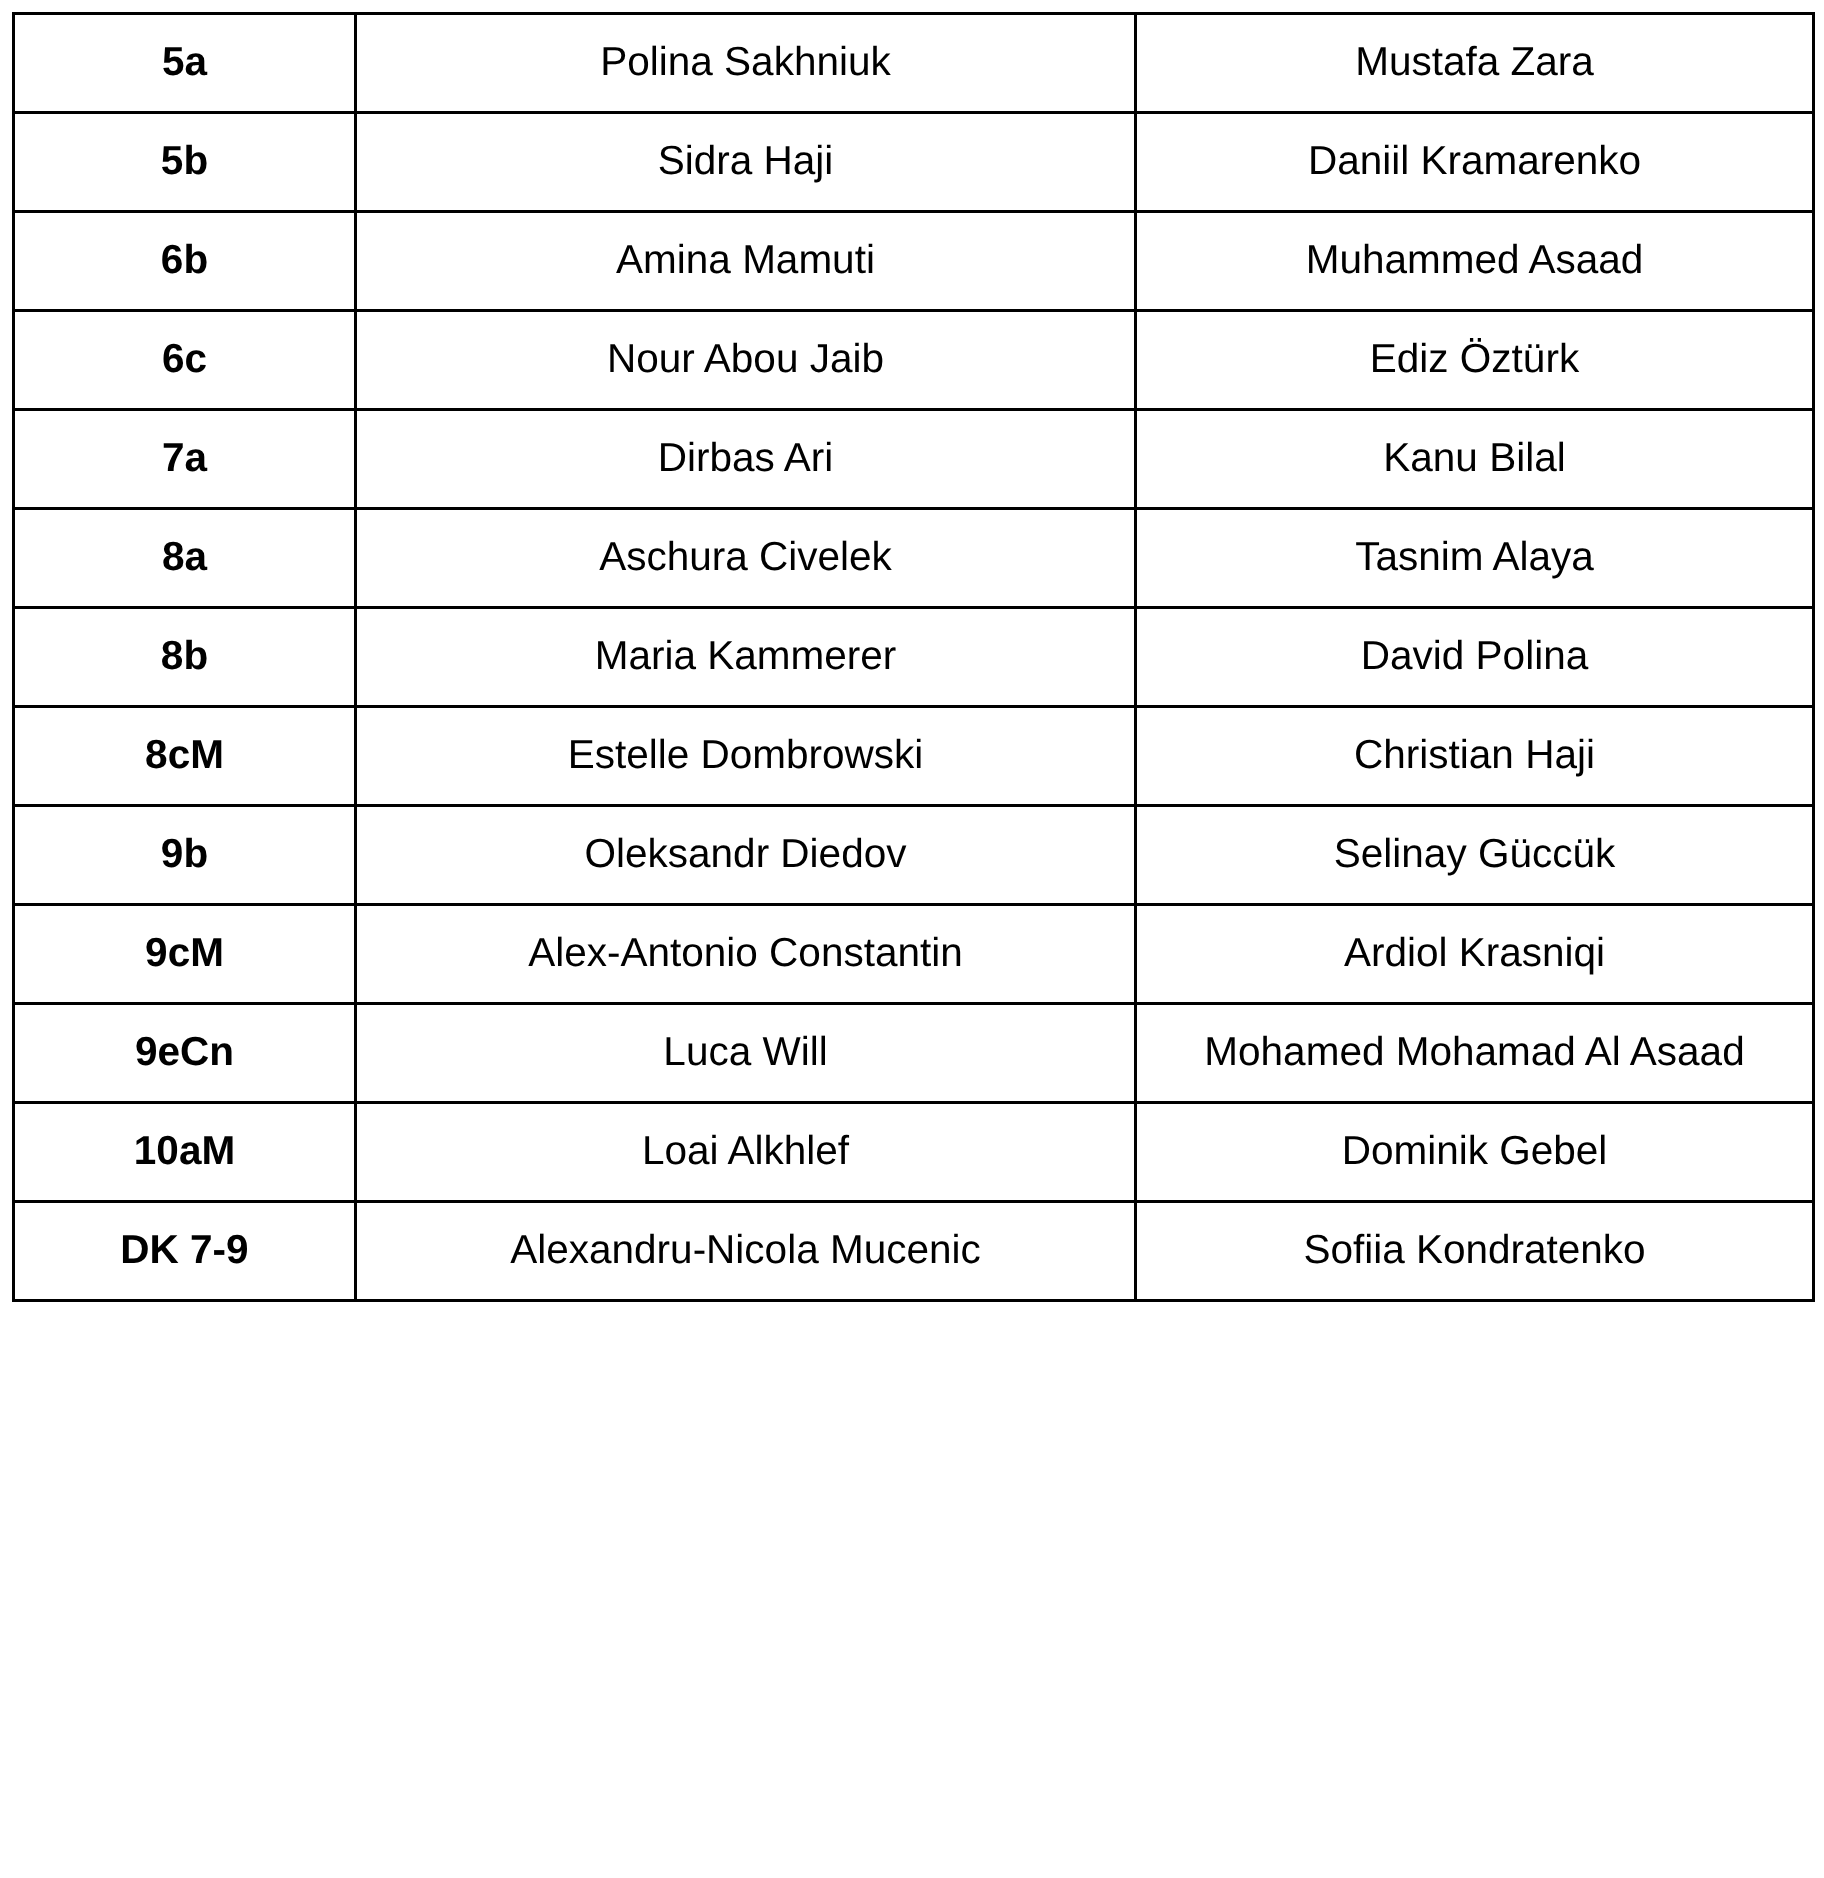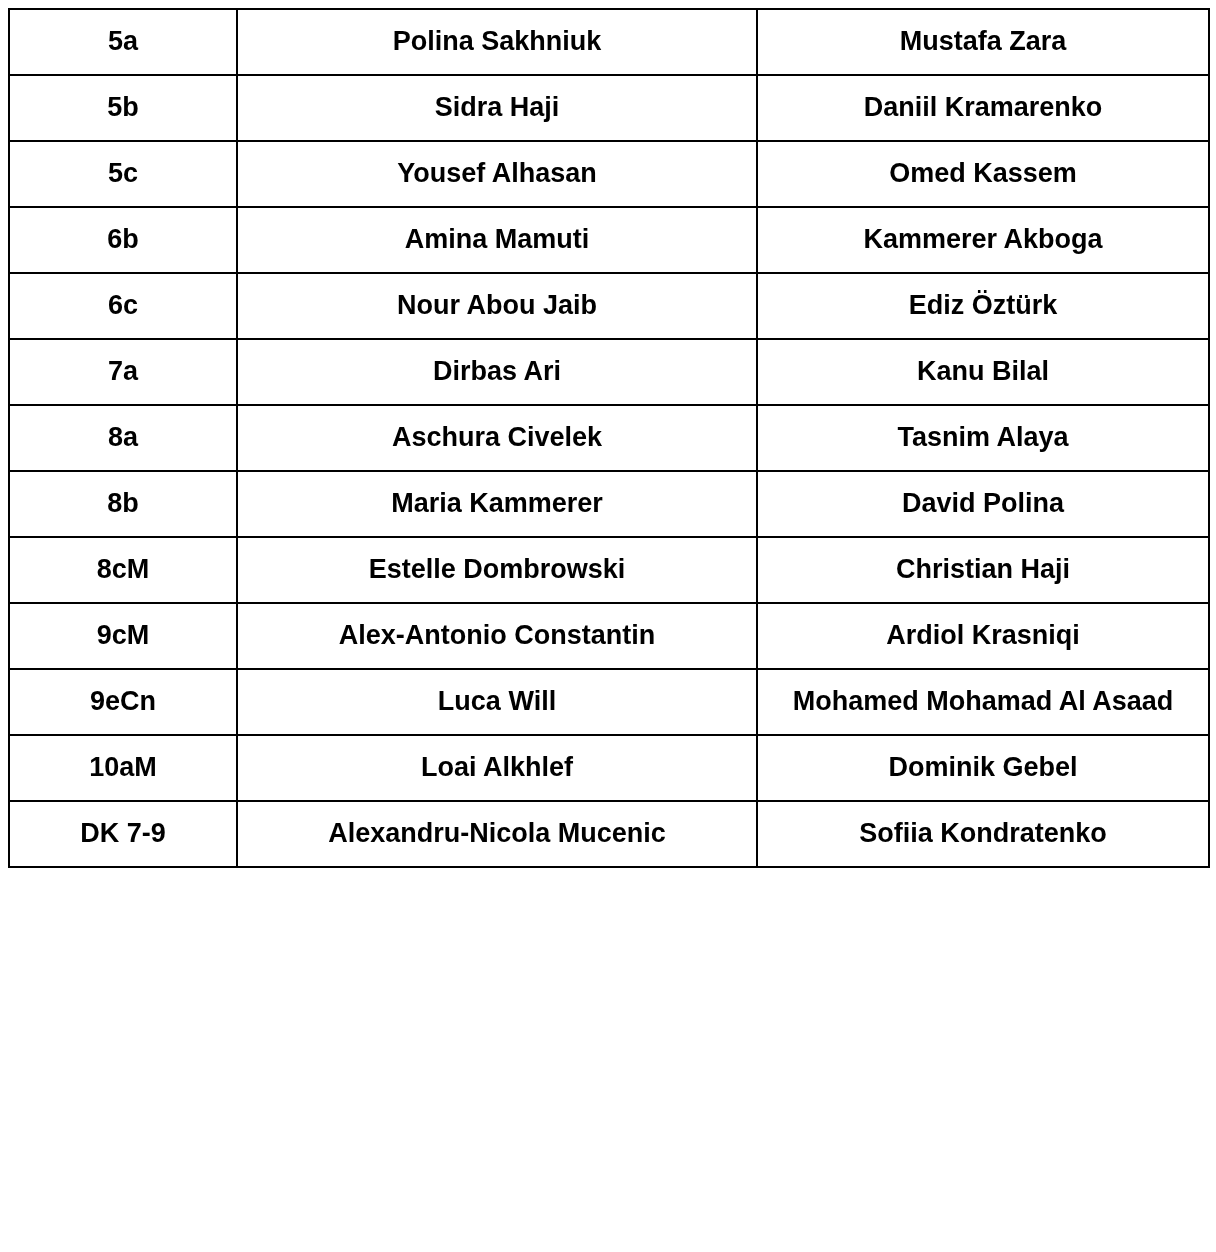--- a/index.html
+++ b/index.html
@@ -36,21 +36,21 @@
     font-size: 27px;
     line-height: 1.15;
     height: 66px;
     box-sizing: border-box;
     overflow: hidden;
   }
   table.class-table td.cell-class {
     font-weight: bold;
   }
   table.class-table td.cell-rep {
-    font-weight: bold;
+    font-weight: normal;
   }
 </style>
 </head>
 <body>
 
 <div class="sheet">
   <table class="class-table">
     <colgroup>
       <col class="col-class">
       <col class="col-rep1">
@@ -61,28 +61,23 @@
           <td class="cell-class">5a</td>
           <td class="cell-rep">Polina Sakhniuk</td>
           <td class="cell-rep">Mustafa Zara</td>
         </tr>
         <tr>
           <td class="cell-class">5b</td>
           <td class="cell-rep">Sidra Haji</td>
           <td class="cell-rep">Daniil Kramarenko</td>
         </tr>
         <tr>
-          <td class="cell-class">5c</td>
-          <td class="cell-rep">Yousef Alhasan</td>
-          <td class="cell-rep">Omed Kassem</td>
-        </tr>
-        <tr>
           <td class="cell-class">6b</td>
           <td class="cell-rep">Amina Mamuti</td>
-          <td class="cell-rep">Kammerer Akboga</td>
+          <td class="cell-rep">Muhammed Asaad</td>
         </tr>
         <tr>
           <td class="cell-class">6c</td>
           <td class="cell-rep">Nour Abou Jaib</td>
           <td class="cell-rep">Ediz Öztürk</td>
         </tr>
         <tr>
           <td class="cell-class">7a</td>
           <td class="cell-rep">Dirbas Ari</td>
           <td class="cell-rep">Kanu Bilal</td>
@@ -96,20 +91,25 @@
           <td class="cell-class">8b</td>
           <td class="cell-rep">Maria Kammerer</td>
           <td class="cell-rep">David Polina</td>
         </tr>
         <tr>
           <td class="cell-class">8cM</td>
           <td class="cell-rep">Estelle Dombrowski</td>
           <td class="cell-rep">Christian Haji</td>
         </tr>
         <tr>
+          <td class="cell-class">9b</td>
+          <td class="cell-rep">Oleksandr Diedov</td>
+          <td class="cell-rep">Selinay Güccük</td>
+        </tr>
+        <tr>
           <td class="cell-class">9cM</td>
           <td class="cell-rep">Alex-Antonio Constantin</td>
           <td class="cell-rep">Ardiol Krasniqi</td>
         </tr>
         <tr>
           <td class="cell-class">9eCn</td>
           <td class="cell-rep">Luca Will</td>
           <td class="cell-rep">Mohamed Mohamad Al Asaad</td>
         </tr>
         <tr>

